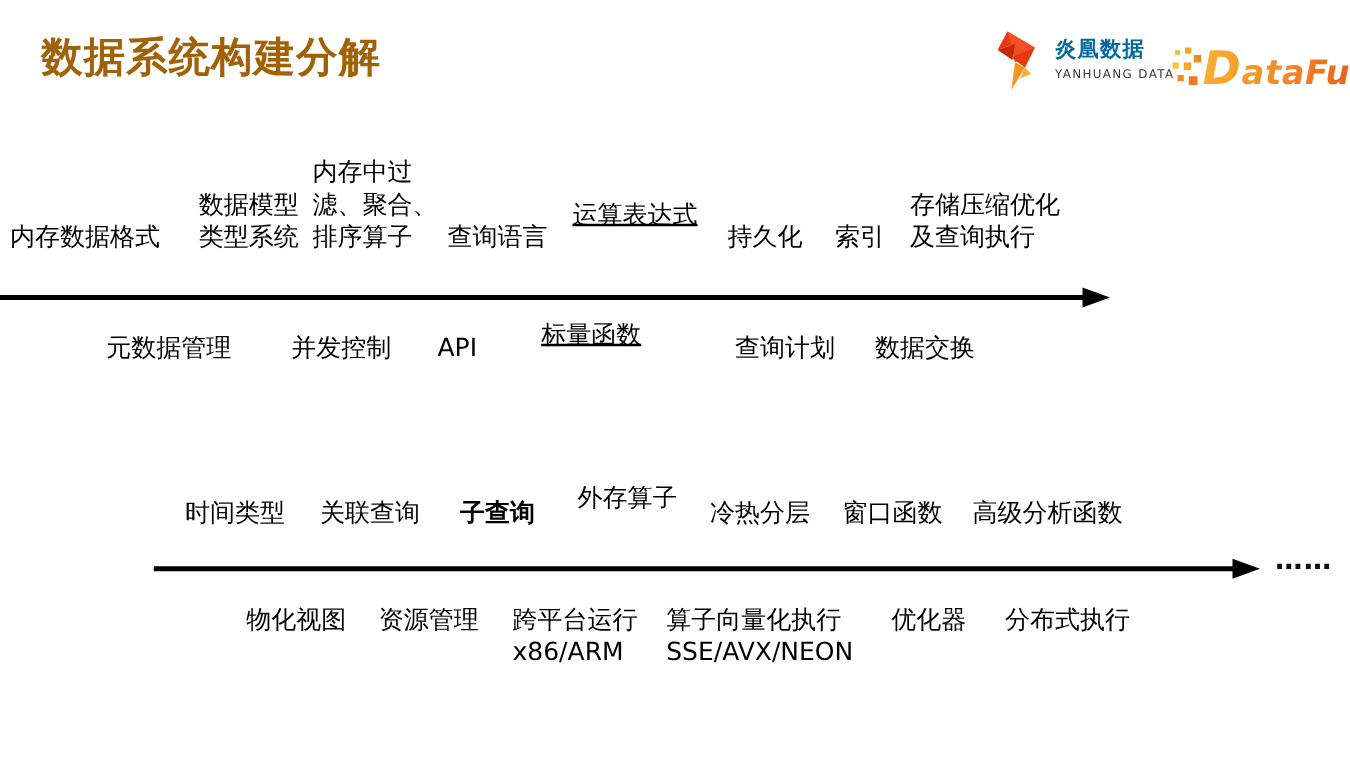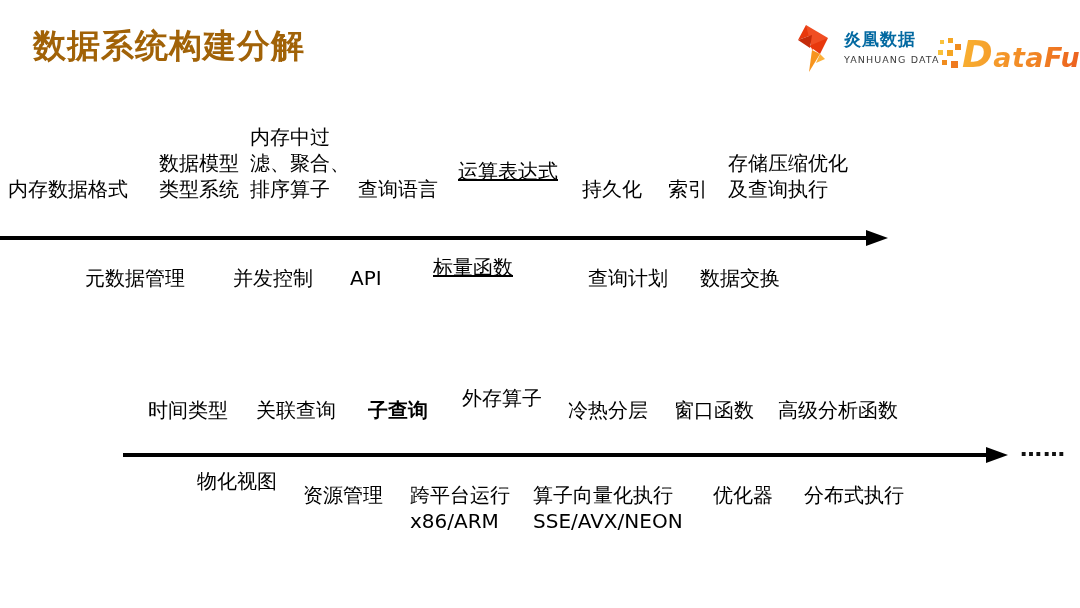--- a/index.html
+++ b/index.html
@@ -122,21 +122,21 @@
   <div class="lbl" style="left:368px; top:397px;font-weight:bold;">子查询</div>
   <div class="lbl" style="left:462px; top:385px;">外存算子</div>
   <div class="lbl" style="left:568px; top:397px;">冷热分层</div>
   <div class="lbl" style="left:674px; top:397px;">窗口函数</div>
   <div class="lbl" style="left:778px; top:397px;">高级分析函数</div>
 
   <div class="arrow-line" style="left:123px; top:453px; width:864px;"></div>
   <div class="arrow-head" style="left:986px; top:447px;"></div>
   <div class="ellipsis" style="left:1020px; top:436px;">……</div>
 
-  <div class="lbl" style="left:197px; top:468px;text-align:center;">物化视图</div>
+  <div class="lbl" style="left:197px; top:482px;text-align:center;">物化视图</div>
   <div class="lbl" style="left:303px; top:482px;">资源管理</div>
   <div class="lbl" style="left:410px; top:482px;">跨平台运行
 x86/ARM</div>
   <div class="lbl" style="left:533px; top:482px;">算子向量化执行
 SSE/AVX/NEON</div>
   <div class="lbl" style="left:713px; top:482px;">优化器</div>
   <div class="lbl" style="left:804px; top:482px;">分布式执行</div>
 
 </div>
 

